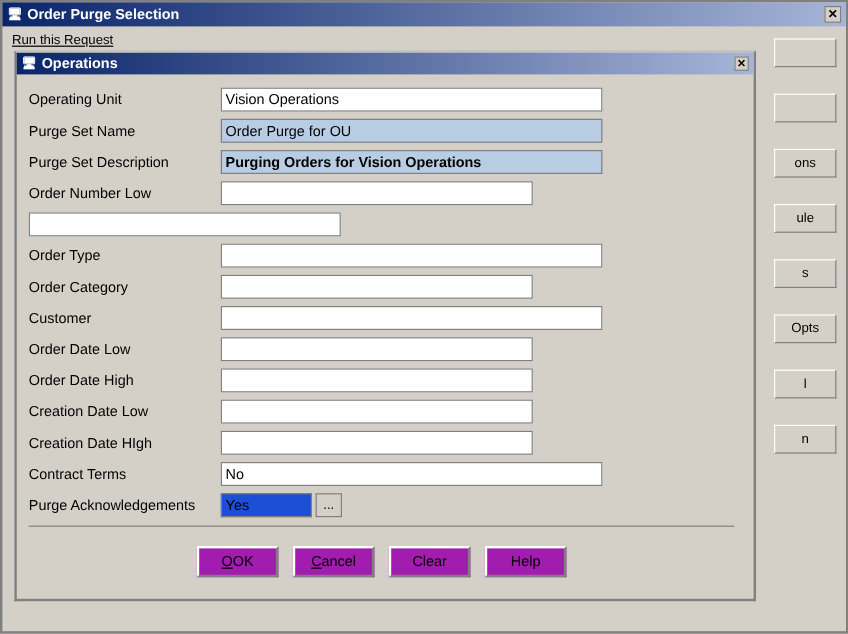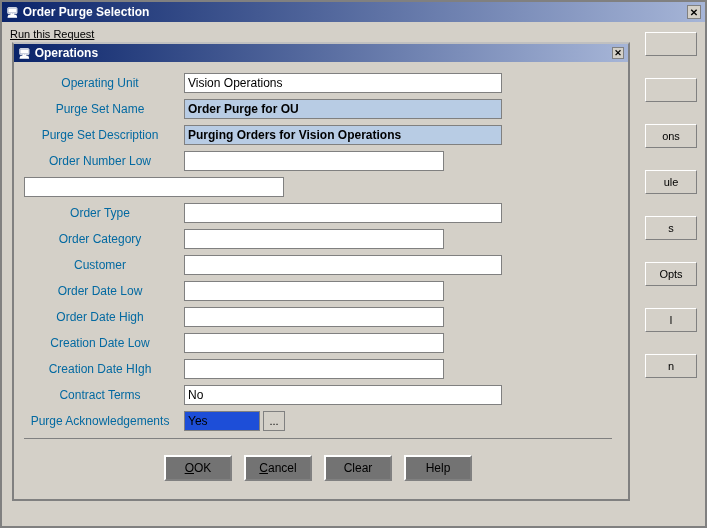--- a/index.html
+++ b/index.html
@@ -122,41 +122,40 @@
     .inner-content {
       padding: 10px 16px 10px 10px;
     }
     .form-row {
       display: flex;
       align-items: center;
       margin-bottom: 4px;
       min-height: 22px;
     }
     .form-label {
-      text-align: center;
+      text-align: left;
       width: 160px;
       min-width: 160px;
       padding-right: 8px;
       font-size: 12px;
-      color: #0369a1;
+      color: #000000;
       white-space: nowrap;
     }
     .form-input {
       height: 20px;
       border: 1px solid #808080;
       background: #fff;
       font-size: 12px;
       padding: 0 3px;
       outline: none;
     }
     .input-full { width: 318px; }
     .input-medium { width: 260px; }
     .highlighted-input {
       background: #b8cce4;
-      font-weight: bold;
     }
     .yes-row {
       display: flex;
       align-items: center;
       gap: 3px;
     }
     .yes-input {
       width: 76px;
       height: 20px;
       border: 1px solid #808080;
@@ -179,21 +178,21 @@
     .button-row {
       display: flex;
       justify-content: center;
       gap: 12px;
       margin-top: 16px;
       padding-bottom: 8px;
     }
     .dialog-btn {
       width: 68px;
       height: 26px;
-      background: #737373;
+      background: #a21caf;
       border: 2px solid #808080;
       border-top-color: #fff;
       border-left-color: #fff;
       font-size: 12px;
       cursor: pointer;
       display: flex;
       align-items: center;
       justify-content: center;
       position: relative;
     }

